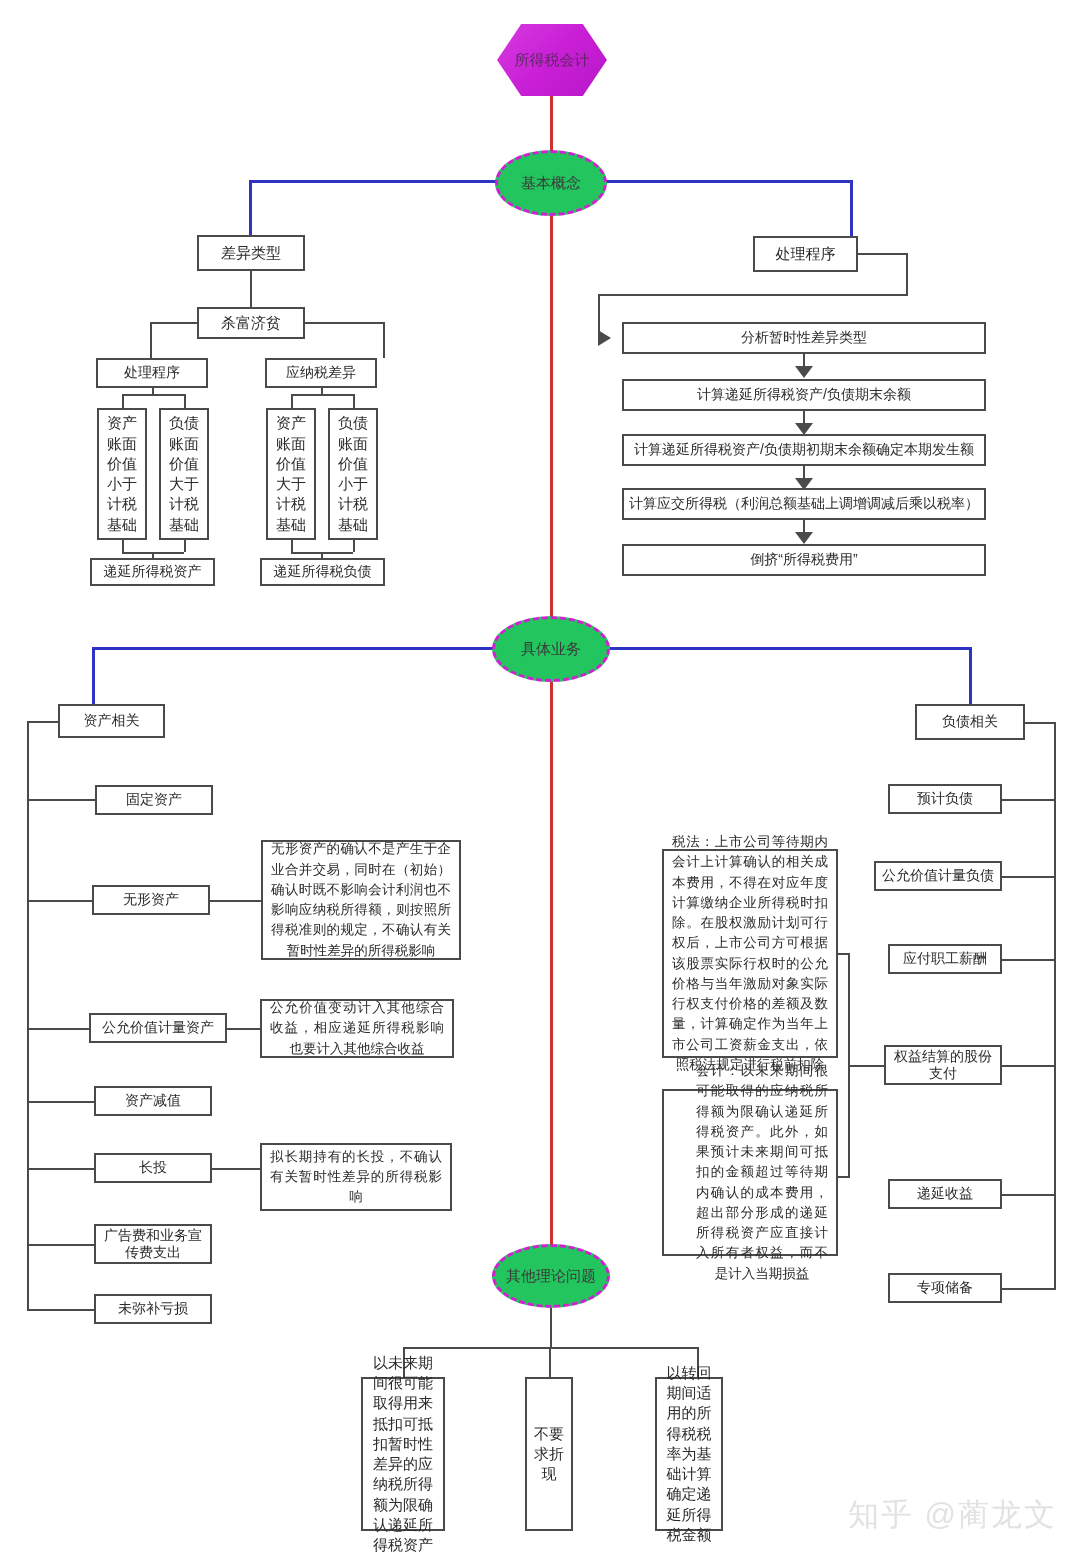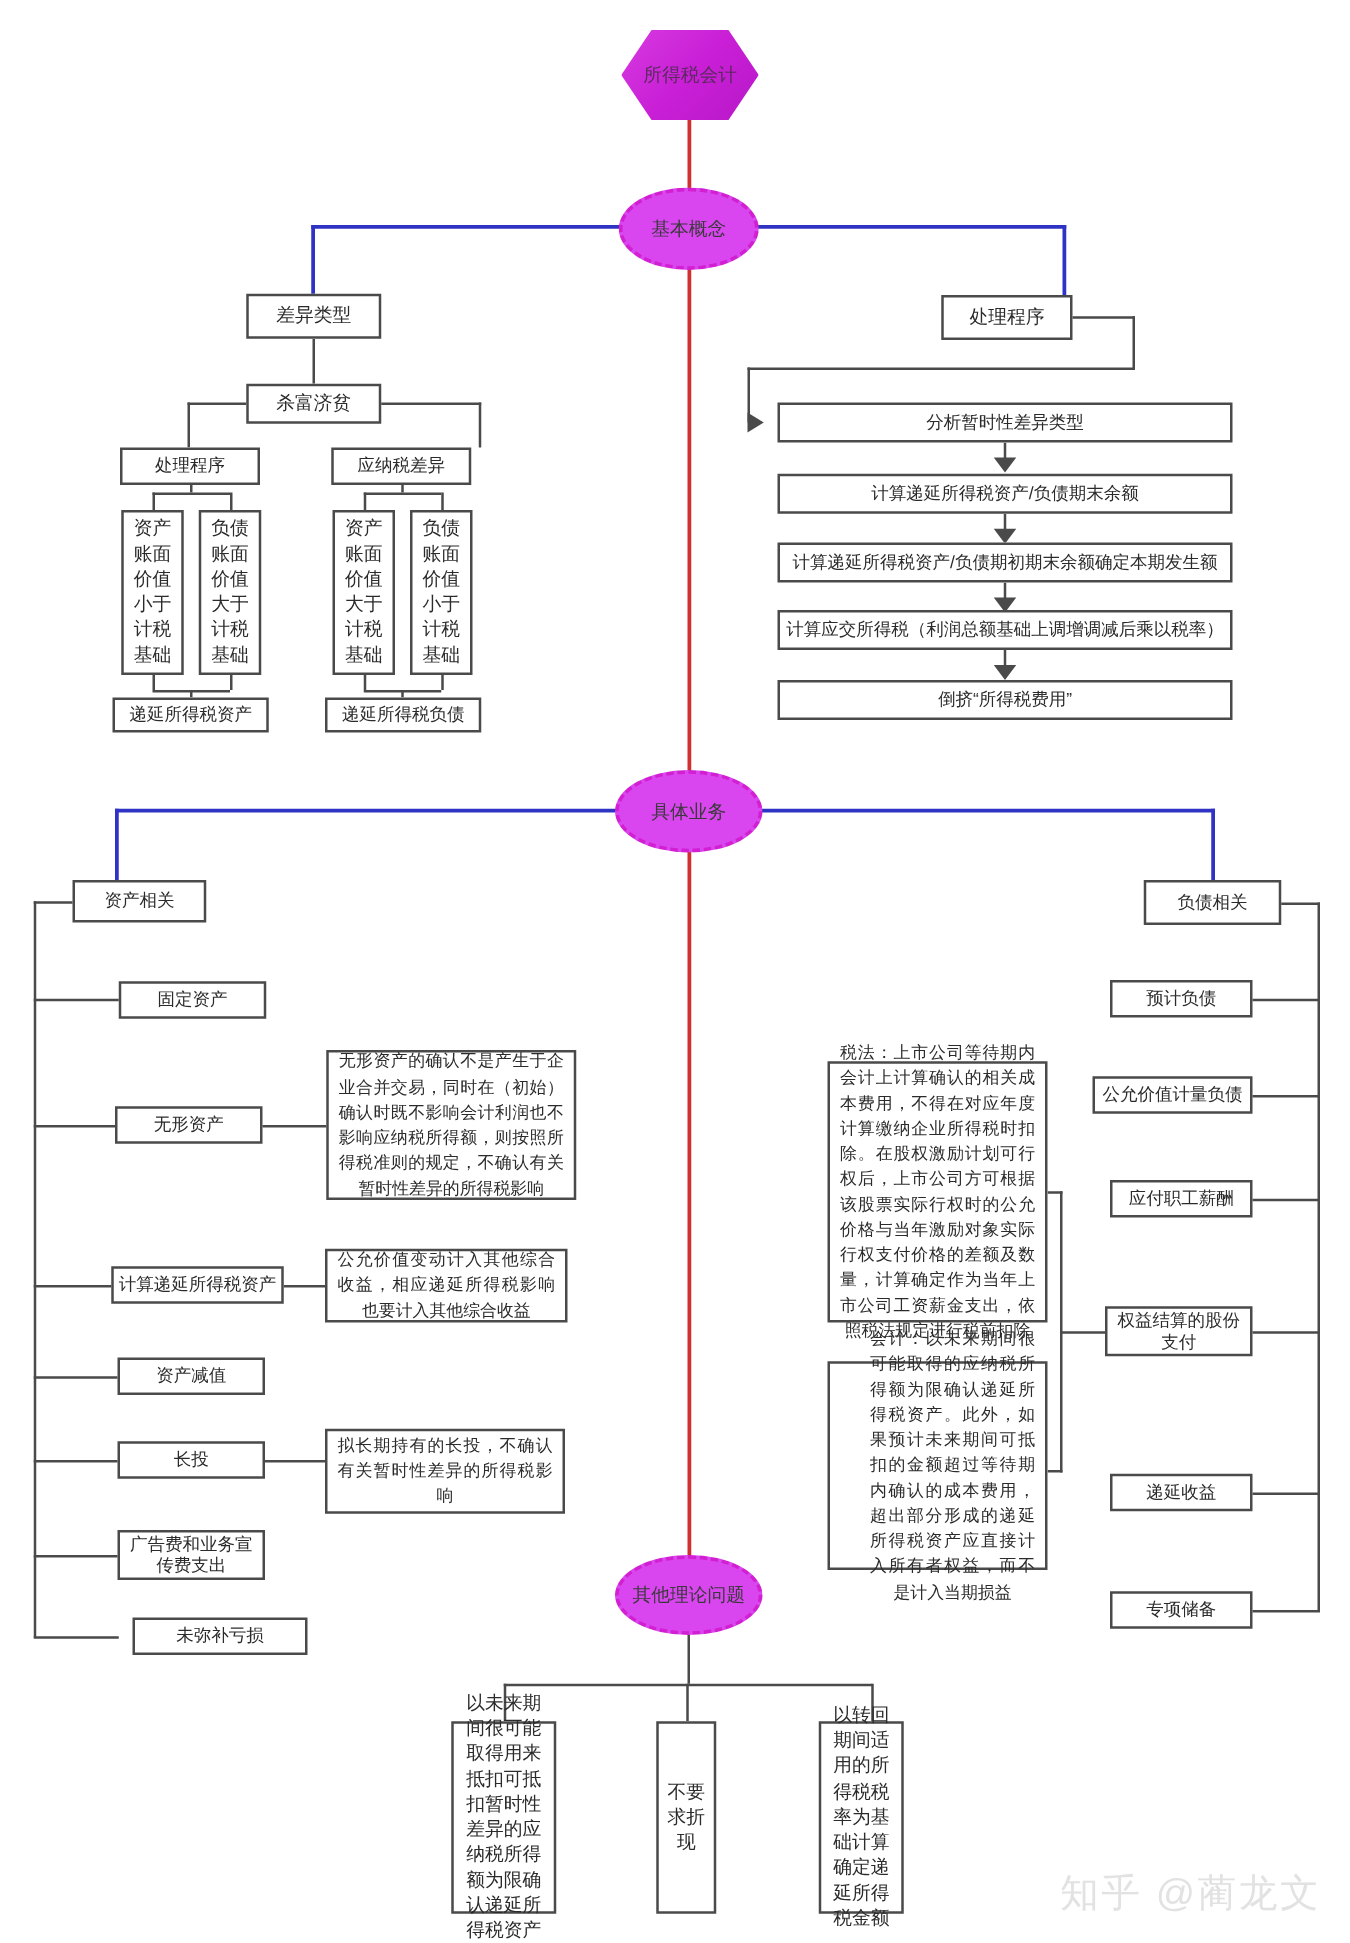--- a/index.html
+++ b/index.html
@@ -44,21 +44,21 @@
     padding:6px 3px;
   }
   .box.small{font-size:14px;}
 
   
   .hub{
     position:absolute;
     box-sizing:border-box;
     border:3px dashed #d11fd1;
     border-radius:50%;
-    background:#d946ef;
+    background:#22c55e;
     display:flex;align-items:center;justify-content:center;
     font-size:15px;color:#3a3a3a;
     z-index:8;
   }
   .hex{
     position:absolute;
     display:flex;align-items:center;justify-content:center;
     background:linear-gradient(135deg,#d63ae0 0%,#c91fd6 50%,#b818c8 100%);
     clip-path:polygon(22% 0%,78% 0%,100% 50%,78% 100%,22% 100%,0% 50%);
     color:#5b2a5f;
@@ -253,21 +253,21 @@
   <div class="box small" style="left:92px;top:885px;width:118px;height:30px;">
     <span>无形资产</span>
   </div>
   <div class="ln h" style="left:209px;top:900px;width:53px;"></div>
   <div class="box note" style="left:261px;top:840px;width:200px;height:120px;">
     <span>无形资产的确认不是产生于企业合并交易，同时在（初始）确认时既不影响会计利润也不影响应纳税所得额，则按照所得税准则的规定，不确认有关暂时性差异的所得税影响</span>
   </div>
 
   <div class="ln h" style="left:27px;top:1028px;width:63px;"></div>
   <div class="box small" style="left:89px;top:1013px;width:138px;height:30px;">
-    <span>计算递延所得税资产</span>
+    <span>公允价值计量资产</span>
   </div>
   <div class="ln h" style="left:226px;top:1028px;width:35px;"></div>
   <div class="box note" style="left:260px;top:999px;width:194px;height:59px;">
     <span>公允价值变动计入其他综合收益，相应递延所得税影响也要计入其他综合收益</span>
   </div>
 
   <div class="ln h" style="left:27px;top:1101px;width:68px;"></div>
   <div class="box small" style="left:94px;top:1086px;width:118px;height:30px;">
     <span>资产减值</span>
   </div>
@@ -280,21 +280,21 @@
   <div class="box note" style="left:260px;top:1143px;width:192px;height:68px;">
     <span>拟长期持有的长投，不确认有关暂时性差异的所得税影响</span>
   </div>
 
   <div class="ln h" style="left:27px;top:1244px;width:68px;"></div>
   <div class="box small" style="left:94px;top:1224px;width:118px;height:40px;">
     <span>广告费和业务宣传费支出</span>
   </div>
 
   <div class="ln h" style="left:27px;top:1309px;width:68px;"></div>
-  <div class="box small" style="left:94px;top:1294px;width:140px;height:30px;margin-left:12px;">
+  <div class="box small" style="left:94px;top:1294px;width:118px;height:30px;">
     <span>未弥补亏损</span>
   </div>
 
   <div class="box small" style="left:915px;top:704px;width:110px;height:36px;">
     <span>负债相关</span>
   </div>
 
   <div class="ln spine v" style="left:1054px;top:722px;height:566px;"></div>
   <div class="ln h" style="left:1023px;top:722px;width:33px;"></div>
 

